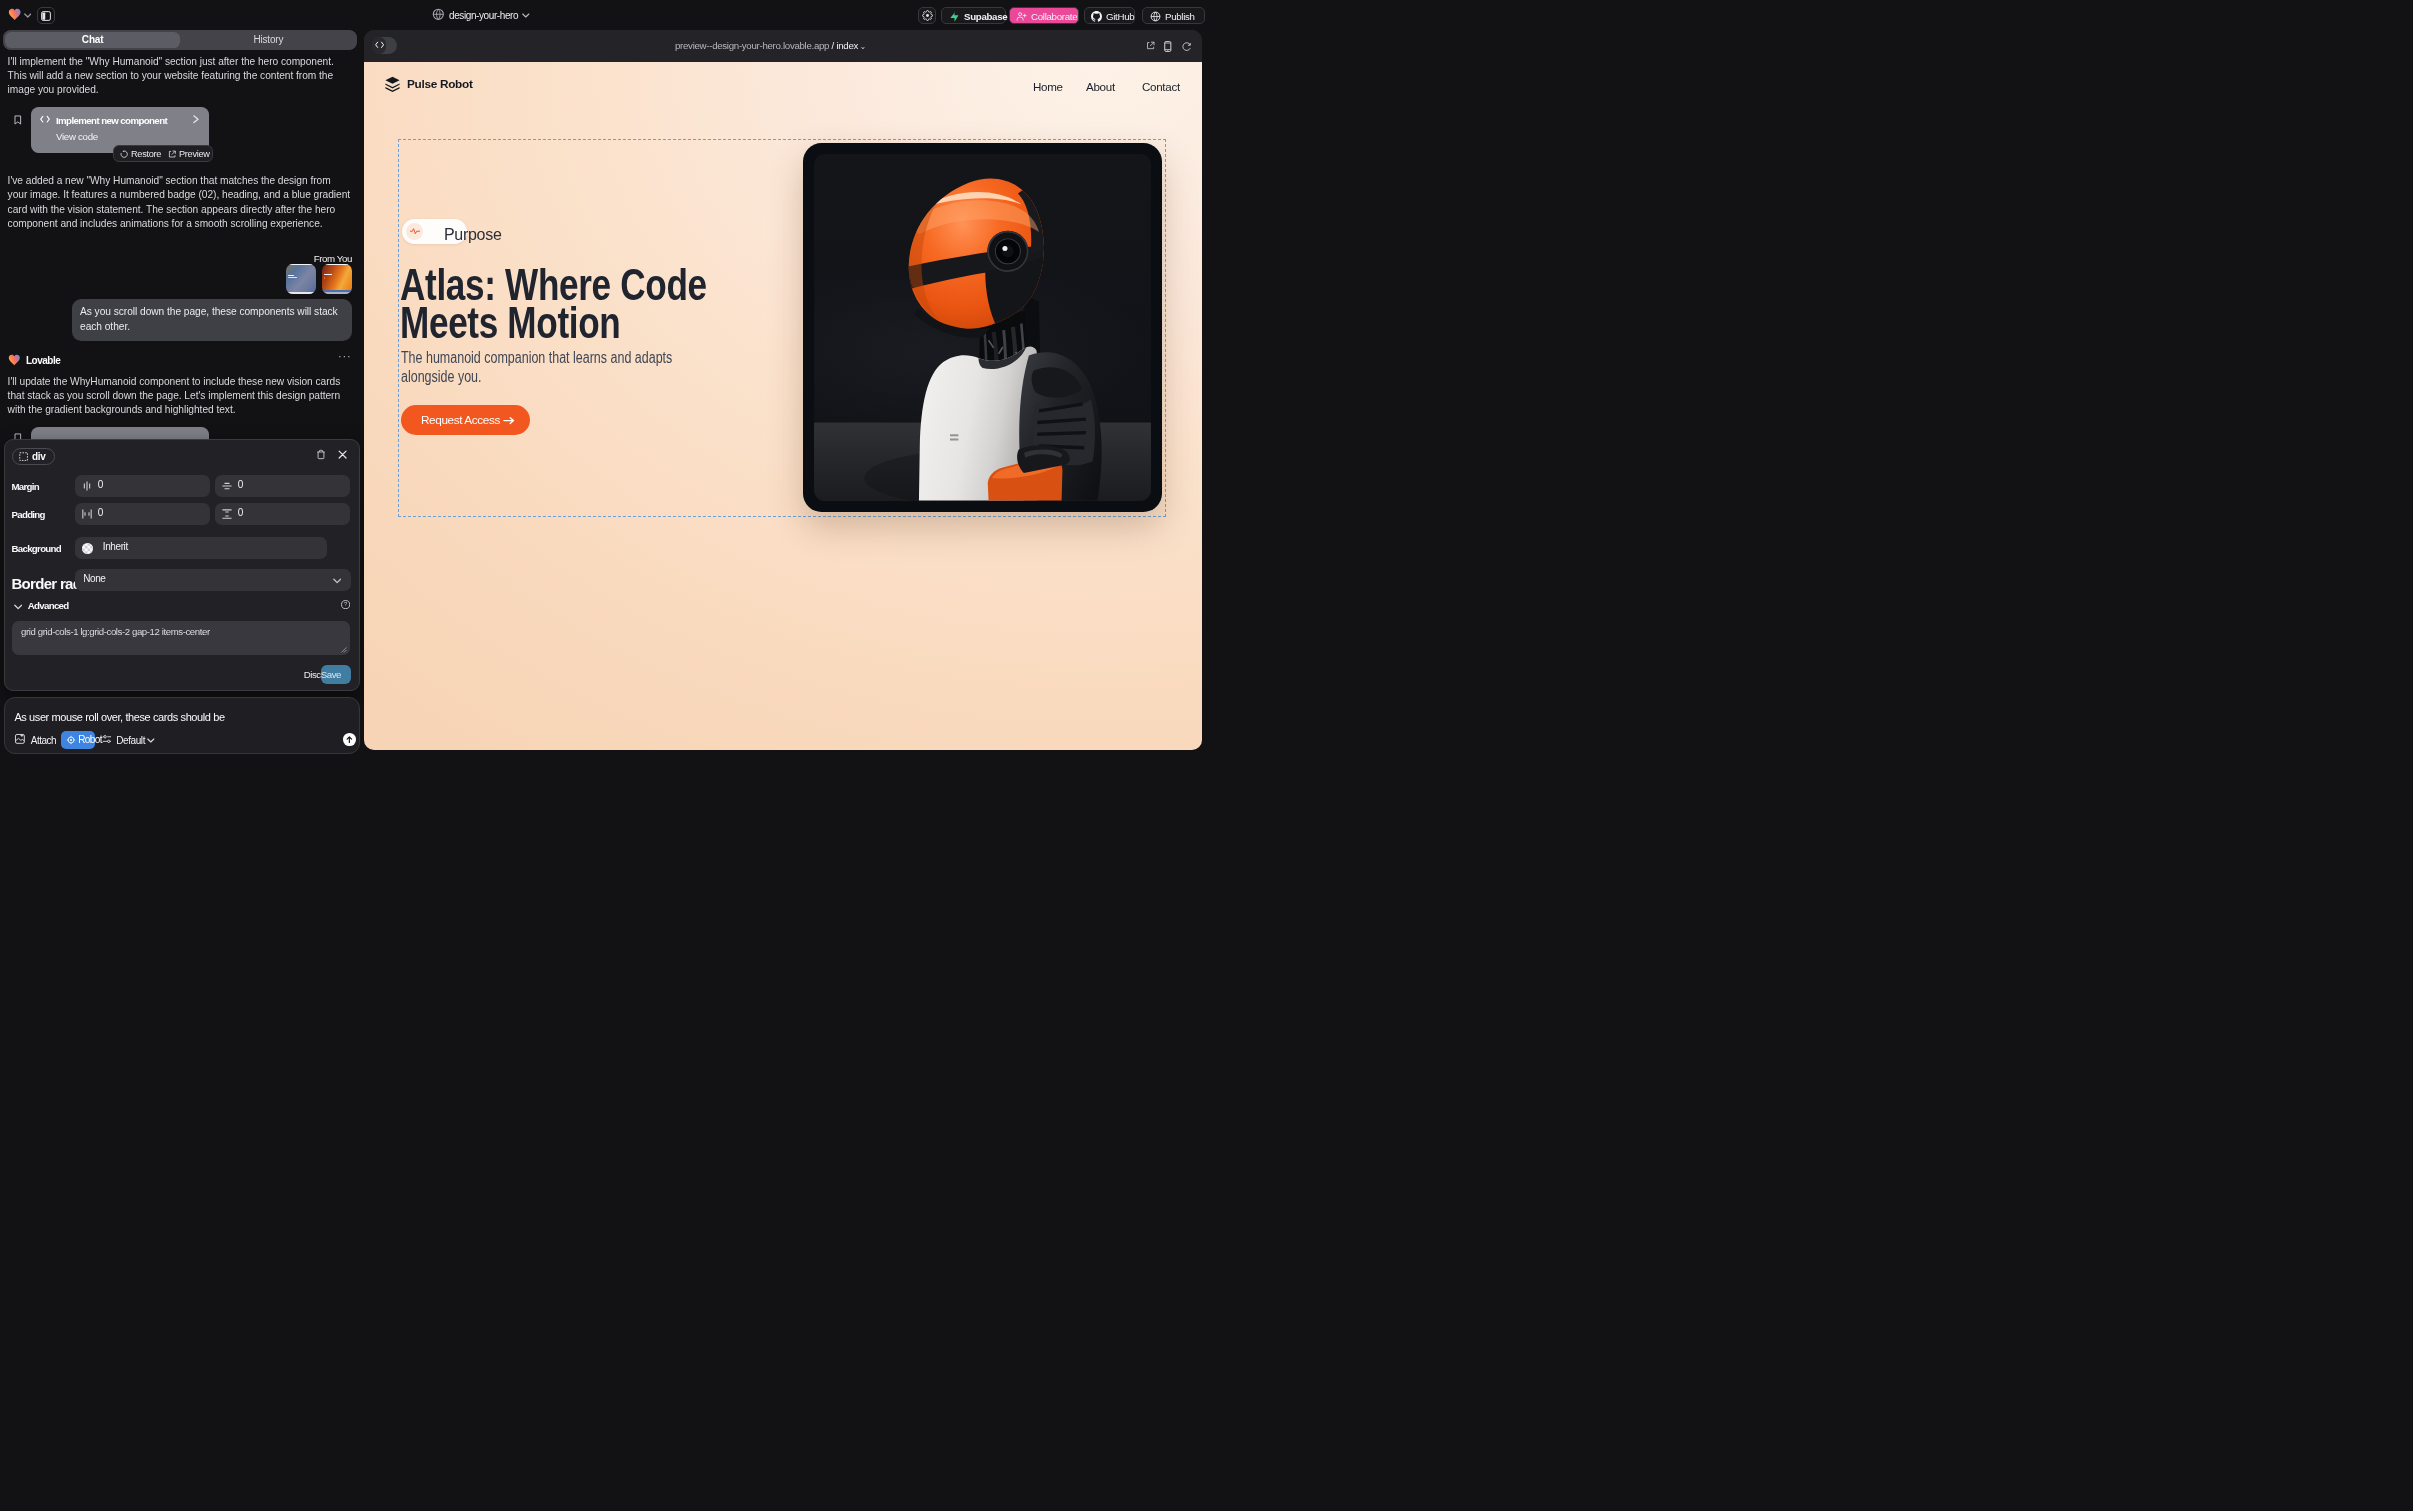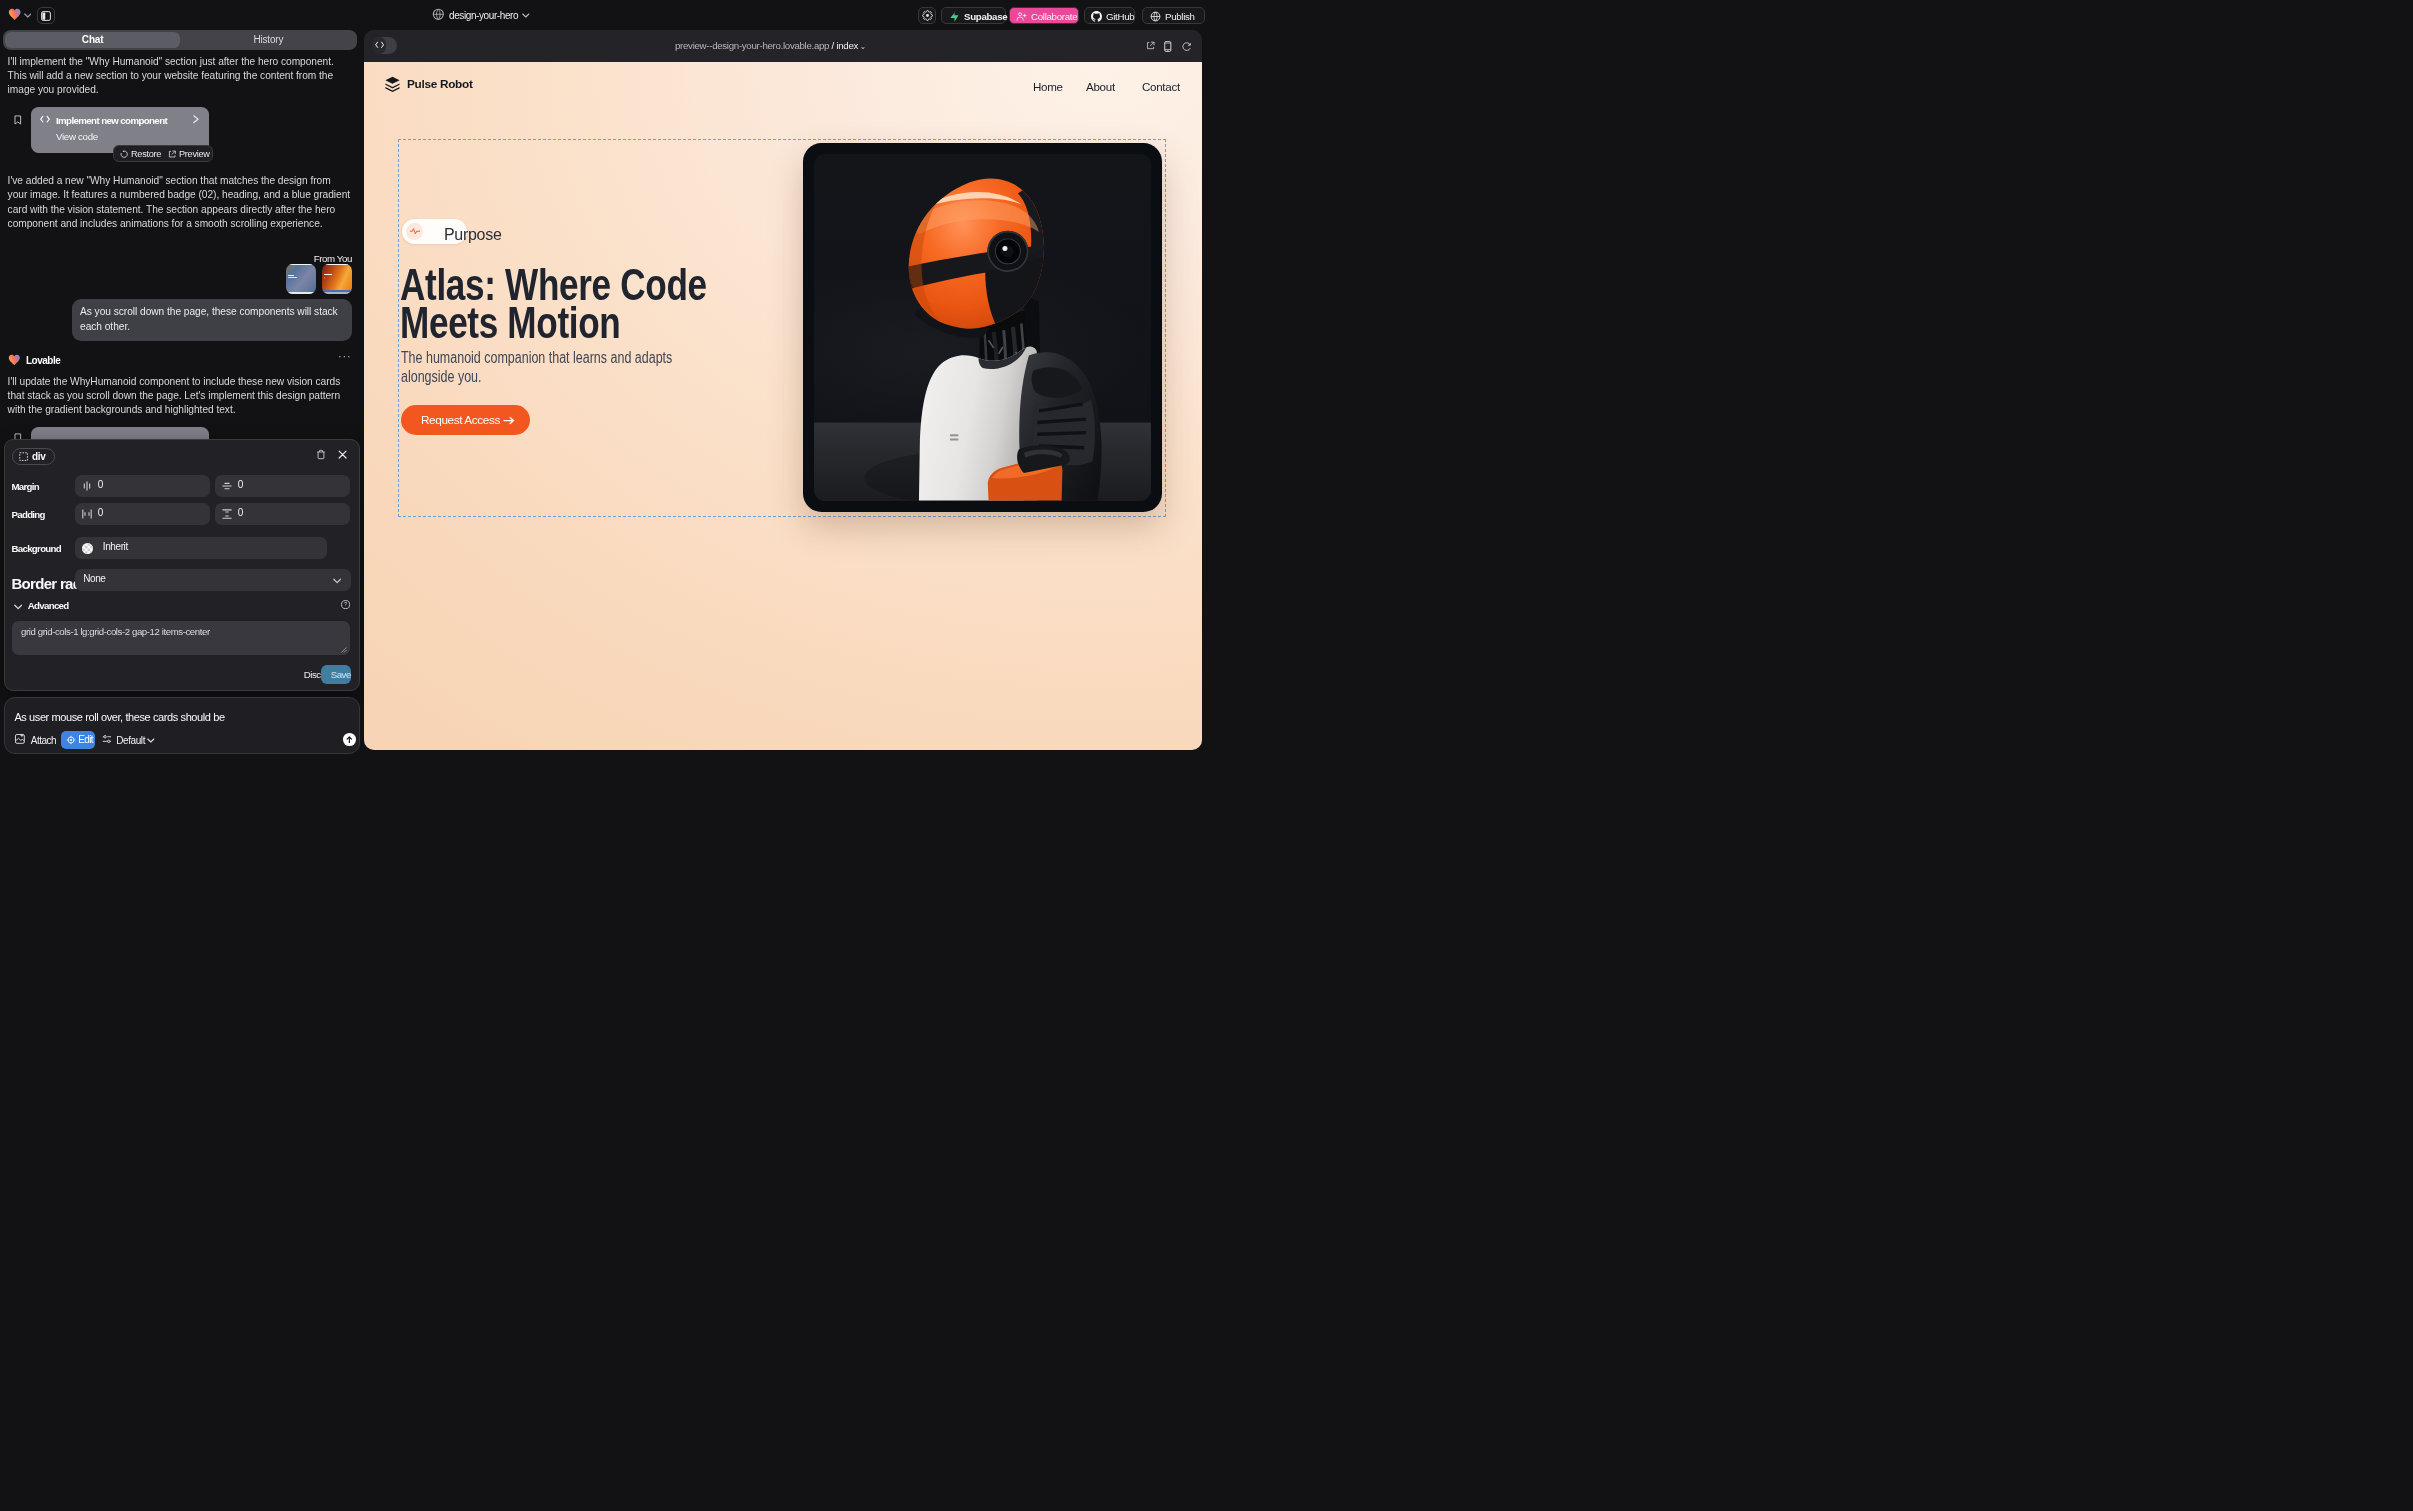--- a/index.html
+++ b/index.html
@@ -238,40 +238,40 @@
       </svg>
 
     <div class="abs" style="left:7.1px;top:181px;width:338px;height:34px;background:#38383e;border-radius:6.7px;">
       <div class="abs" style="left:9.2px;top:5px;font-size:9.6px;letter-spacing:-0.4px;color:#dcdce2;">grid grid-cols-1 lg:grid-cols-2 gap-12 items-center</div>
       <svg class="abs" style="left:329px;top:26px;" width="5.9" height="5.9" viewBox="0 0 7 7">
           <path d="M6.5 0.5 L0.5 6.5 M6.5 3.5 L3.5 6.5" stroke="#9a9aa2" stroke-width="1"></path>
         </svg>
     </div>
 
     <div class="abs" style="left:276px;top:229px;font-size:9.7px;letter-spacing:-0.5px;color:#eaeaee;margin-left:23px;">Discard</div>
-    <div class="abs" style="left:316px;top:225px;width:30px;height:19px;background:#417da0;border-radius:5.9px;text-align:right;line-height:19px;font-size:9.7px;letter-spacing:-0.5px;color:#d9e6ee;">Save</div>
+    <div class="abs" style="left:316px;top:225px;width:30px;height:19px;background:#417da0;border-radius:5.9px;text-align:left;line-height:19px;font-size:9.7px;letter-spacing:-0.5px;color:#d9e6ee;">Save</div>
   </div>
 
   <div class="abs" style="left:4.2px;top:667px;width:356px;height:57px;background:#1f1f23;border:0.8px solid #35353b;border-radius:11px;">
     <div class="abs" style="left:9.2px;top:13.4px;font-size:11px;letter-spacing:-0.4px;color:#fbfbfd;">As user mouse roll over, these cards should be</div>
 
     <svg class="abs" style="left:9.2px;top:35px;" width="11.8" height="11.8" viewBox="0 0 24 24" fill="none" stroke="#e9e9ed" stroke-width="1.8">
         <rect x="3" y="3" width="18" height="18" rx="3"></rect>
         <path d="M3 16 L9 11 L14 15 L17 13 L21 16"></path>
         <path d="M16 2.5 V8 M13.2 5.2 H18.8" stroke-width="1.6"></path>
       </svg>
     <div class="abs" style="left:25.6px;top:37px;font-size:10px;letter-spacing:-0.5px;color:#f2f2f6;">Attach</div>
 
     <div class="abs" style="left:56px;top:33px;width:34px;height:17.6px;background:#3d85e0;border-radius:5px;">
       <svg class="abs" style="left:4.6px;top:3.8px;" width="10" height="10" viewBox="0 0 24 24" fill="none" stroke="#ffffff" stroke-width="2">
           <circle cx="12" cy="12" r="7"></circle>
           <circle cx="12" cy="12" r="2.4" fill="#ffffff" stroke="none"></circle>
           <path d="M12 2 V5 M12 19 V22 M2 12 H5 M19 12 H22"></path>
         </svg>
-      <span class="abs" style="left:17px;top:2.5px;font-size:10px;letter-spacing:-0.6px;color:#ffffff;">Edit</span>
+      <span class="abs" style="left:17px;top:2.5px;font-size:10px;letter-spacing:-0.6px;color:#ffffff;">Robot</span>
     </div>
 
     <svg class="abs" style="left:96px;top:36px;" width="11.8" height="11" viewBox="0 0 24 24" fill="none" stroke="#e9e9ed" stroke-width="1.9">
         <circle cx="8" cy="6" r="2.6"></circle>
         <path d="M13 6 H21 M3 6 H5.4"></path>
         <circle cx="16" cy="16" r="2.6"></circle>
         <path d="M3 16 H13.4 M18.6 16 H21"></path>
       </svg>
     <div class="abs" style="left:111px;top:37px;font-size:10px;letter-spacing:-0.4px;color:#f2f2f6;">Default</div>
     <svg class="abs" style="left:142px;top:40px;" width="7.6" height="5" viewBox="0 0 10 6">

